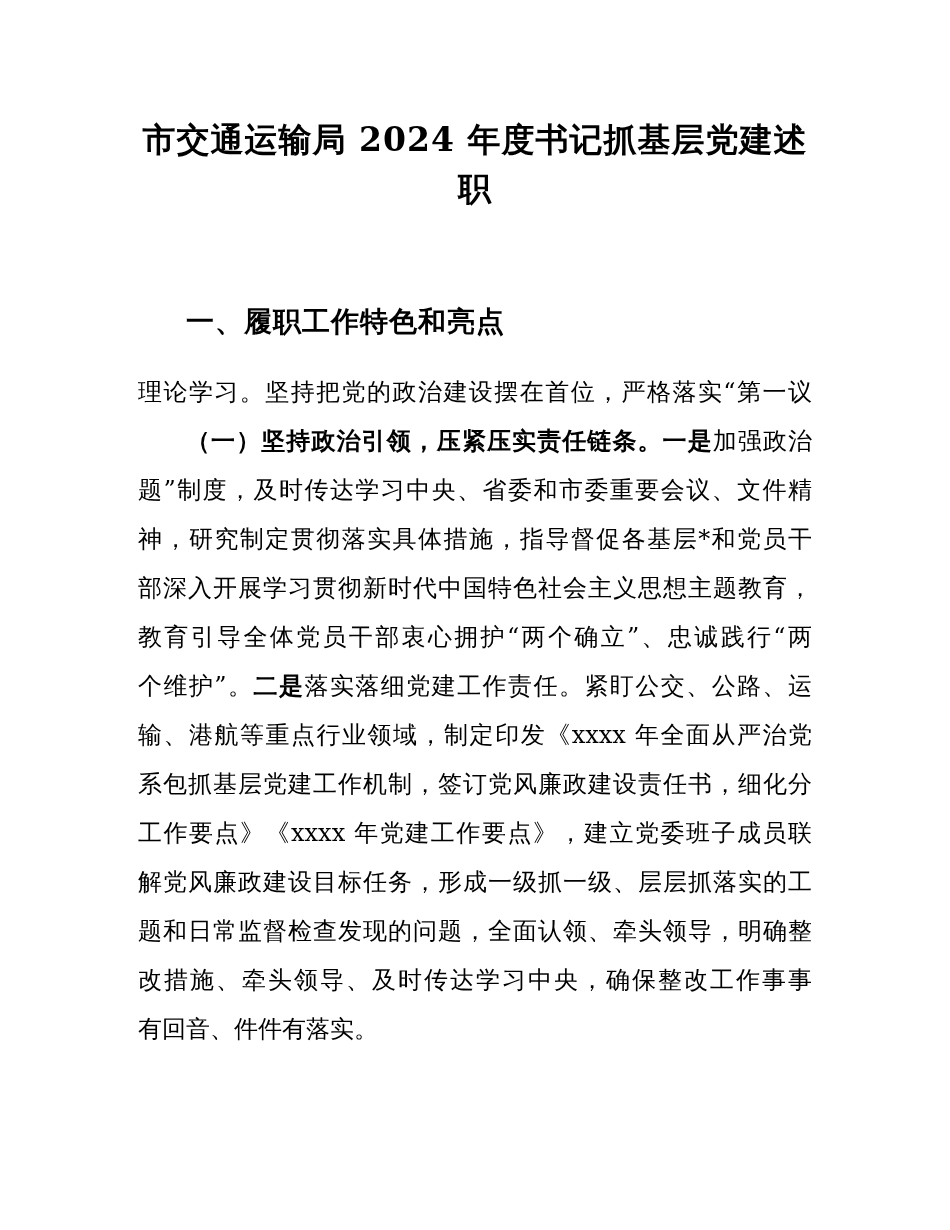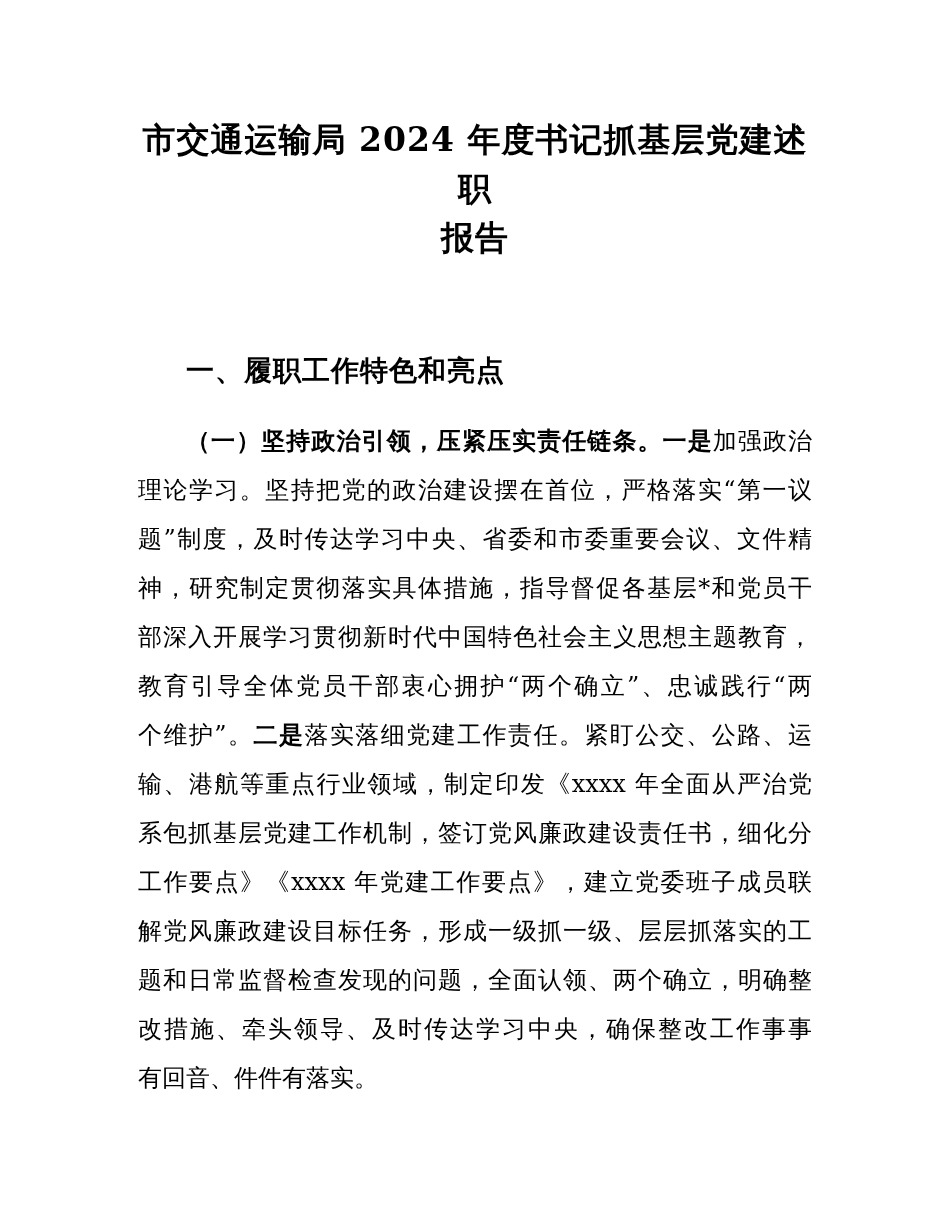--- a/index.html
+++ b/index.html
@@ -52,34 +52,33 @@
     font-weight: 700;
     font-family: "DejaVu Sans", "Liberation Sans", sans-serif;
   }
 </style>
 </head>
 <body style="background: rgb(255, 255, 255); color: rgb(0, 0, 0);">
 
 <div class="page">
   <div class="doc-title">
     <div>市交通运输局 2024 年度书记抓基层党建述职</div>
-    <div>报告</div>
   </div>
 
   <div class="section-heading">一、履职工作特色和亮点</div>
 
   <div class="para">
+      <div class="line"><span class="seg">理论学习。坚持把党的政治建设摆在首位，严格落实“第一议</span></div>
       <div class="line indent"><span class="seg bold-seg">（一）坚持政治引领，压紧压实责任链条。</span><span class="seg bold-seg">一是</span><span class="seg">加强政治</span></div>
-      <div class="line"><span class="seg">理论学习。坚持把党的政治建设摆在首位，严格落实“第一议</span></div>
       <div class="line"><span class="seg">题”制度，及时传达学习中央、省委和市委重要会议、文件精</span></div>
       <div class="line"><span class="seg">神，研究制定贯彻落实具体措施，指导督促各基层*和党员干</span></div>
       <div class="line"><span class="seg">部深入开展学习贯彻新时代中国特色社会主义思想主题教育，</span></div>
       <div class="line"><span class="seg">教育引导全体党员干部衷心拥护“两个确立”、忠诚践行“两</span></div>
       <div class="line"><span class="seg">个维护”。</span><span class="seg bold-seg">二是</span><span class="seg">落实落细党建工作责任。紧盯公交、公路、运</span></div>
       <div class="line"><span class="seg">输、港航等重点行业领域，制定印发《xxxx 年全面从严治党</span></div>
       <div class="line"><span class="seg">系包抓基层党建工作机制，签订党风廉政建设责任书，细化分</span></div>
       <div class="line"><span class="seg">工作要点》《xxxx 年党建工作要点》，建立党委班子成员联</span></div>
       <div class="line"><span class="seg">解党风廉政建设目标任务，形成一级抓一级、层层抓落实的工</span></div>
-      <div class="line"><span class="seg">题和日常监督检查发现的问题，全面认领、两个确立，明确整</span></div>
+      <div class="line"><span class="seg">题和日常监督检查发现的问题，全面认领、牵头领导，明确整</span></div>
       <div class="line"><span class="seg">改措施、牵头领导、及时传达学习中央，确保整改工作事事</span></div>
       <div class="line last"><span class="seg">有回音、件件有落实。</span></div>
     </div>
 </div>
 
 </body></html>

